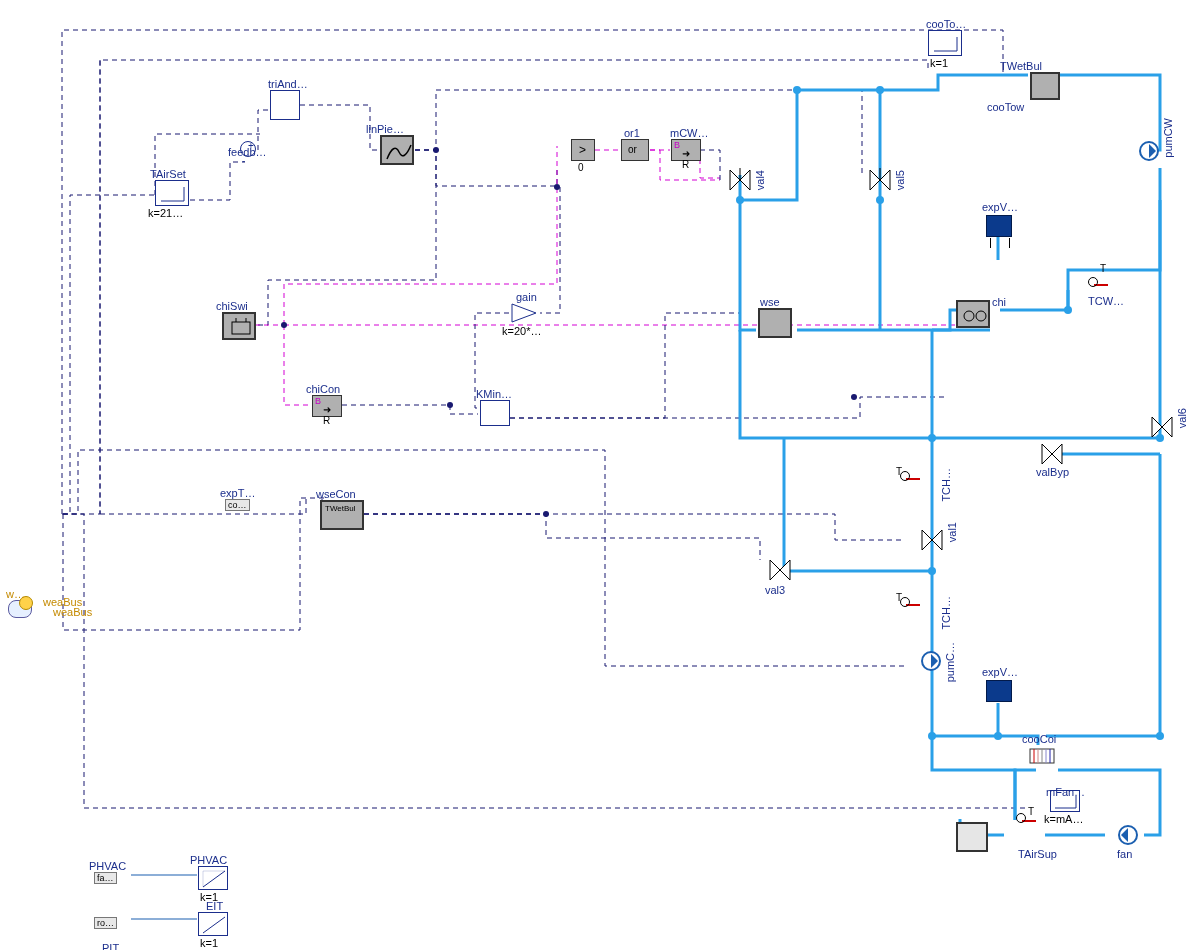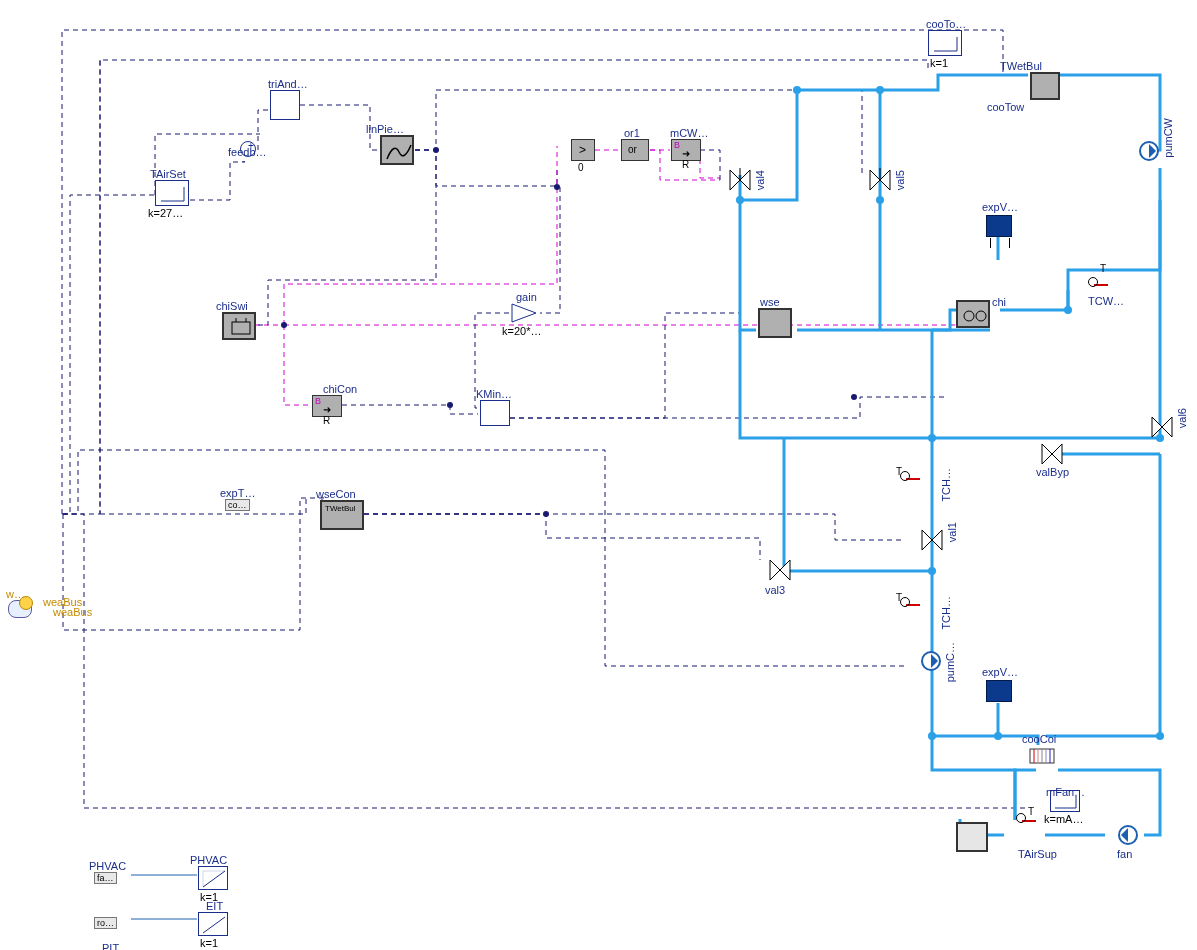--- a/index.html
+++ b/index.html
@@ -212,21 +212,21 @@
 
   <div class="block" style="left:270px; top:90px; width:30px; height:30px;"></div>
   <div class="label" style="left:268px; top:78px;">triAnd…</div>
 
   <div class="block" style="left:155px; top:180px; width:34px; height:26px;">
     <svg width="34" height="26">
         <polyline points="5,20 28,20 28,6" stroke="#1b2e8c" fill="none"></polyline>
       </svg>
   </div>
   <div class="label" style="left:150px; top:168px;">TAirSet</div>
-  <div class="label black" style="left:148px; top:207px;">k=27…</div>
+  <div class="label black" style="left:148px; top:207px;">k=21…</div>
 
   <div class="block graybg thick" style="left:380px; top:135px; width:34px; height:30px;">
     <svg width="34" height="30">
         <path d="M5 22 Q12 5 17 15 Q22 25 29 8" stroke="#000" fill="none" stroke-width="1.5"></path>
       </svg>
   </div>
   <div class="label" style="left:366px; top:123px;">linPie…</div>
 
   <div class="block graybg" style="left:571px; top:139px; width:24px; height:22px;">
     <span style="position:absolute; left:7px; top:3px; font-size:12px;">&gt;</span>
@@ -312,21 +312,21 @@
         <polygon points="2,2 2,20 26,11" fill="#fff" stroke="#1b2e8c"></polygon>
       </svg>
   </div>
   <div class="label" style="left:516px; top:291px;">gain</div>
   <div class="label black" style="left:502px; top:325px;">k=20*…</div>
 
   <div class="block graybg" style="left:312px; top:395px; width:30px; height:22px;">
     <span style="position:absolute; left:2px; top:0px; font-size:9px; color:#c400c4;">B</span>
     <span style="position:absolute; left:10px; top:8px; font-size:10px;">➜ R</span>
   </div>
-  <div class="label" style="left:306px; top:383px;margin-left:17px;">chiCon</div>
+  <div class="label" style="left:306px; top:383px;">chiCon</div>
 
   <div class="block" style="left:480px; top:400px; width:30px; height:26px;"></div>
   <div class="label" style="left:476px; top:388px;">KMin…</div>
 
   <div class="block graybg thick" style="left:758px; top:308px; width:34px; height:30px;"></div>
   <div class="label" style="left:760px; top:296px;">wse</div>
 
   <div class="chip" style="left:225px; top:499px;">co…</div>
   <div class="label" style="left:220px; top:487px;">expT…</div>
 

